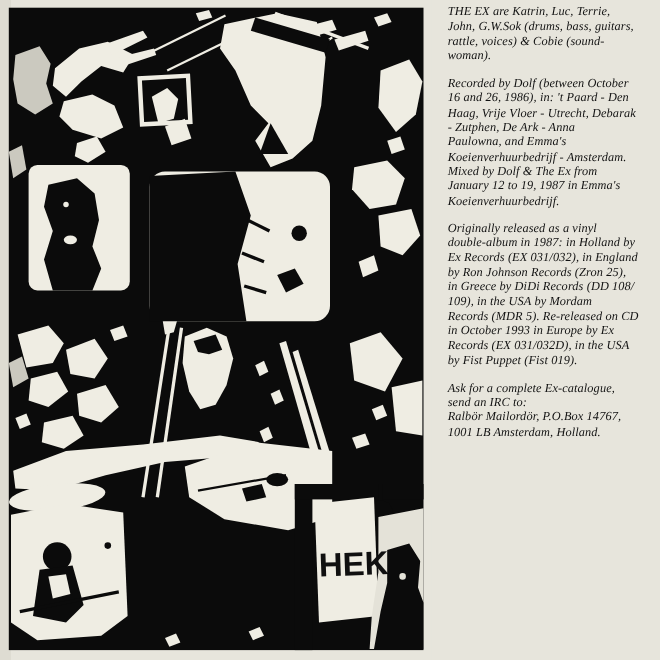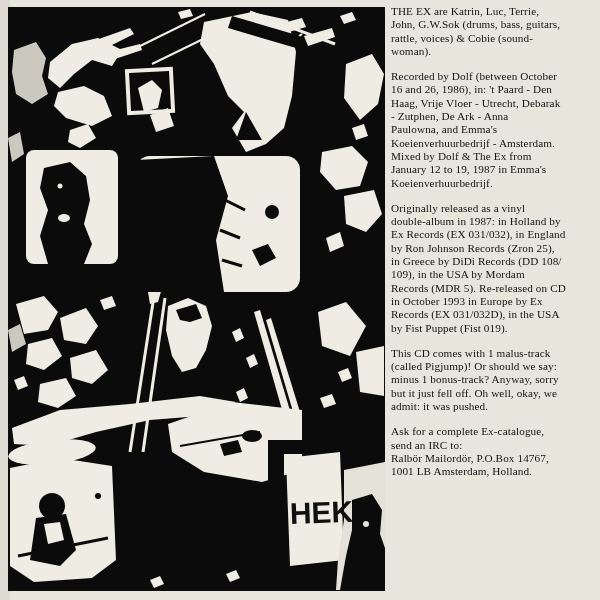--- a/index.html
+++ b/index.html
@@ -8,21 +8,21 @@
     background:#e7e5dc;
     font-family:"Liberation Serif", serif;
   }
   .page{position:absolute;inset:0;width:600px;height:600px;}
   .collage{position:absolute;left:0;top:0;width:392px;height:600px;}
   .notes{
     position:absolute;left:391px;top:5px;width:205px;
     color:#121212;font-size:11.2px;line-height:13.3px;
     letter-spacing:0.1px;
   }
-  .notes p{margin:0 0 12px 0;white-space:pre-line;}
+  .notes p{margin:0 0 12px 16px;white-space:pre-line;font-style:italic;}
   .sign-letters{
     font-family:"Liberation Sans", sans-serif;
     font-weight:bold;font-size:30px;letter-spacing:0px;
     fill:#101010;
   }
 </style>
 </head>
 <body>
 
 <div class="page">
@@ -169,24 +169,19 @@
     <p>Originally released as a vinyl
 double-album in 1987: in Holland by
 Ex Records (EX 031/032), in England
 by Ron Johnson Records (Zron 25),
 in Greece by DiDi Records (DD 108/
 109), in the USA by Mordam
 Records (MDR 5). Re-released on CD
 in October 1993 in Europe by Ex
 Records (EX 031/032D), in the USA
 by Fist Puppet (Fist 019).</p>
-    <p>This CD comes with 1 malus-track
-(called Pigjump)! Or should we say:
-minus 1 bonus-track? Anyway, sorry
-but it just fell off.  Oh well, okay, we
-admit: it was pushed.</p>
     <p>Ask for a complete Ex-catalogue,
 send an IRC to:
 Ralbör Mailordör, P.O.Box 14767,
 1001 LB Amsterdam, Holland.</p>
   </div>
 
 </div>
 
 </body></html>

